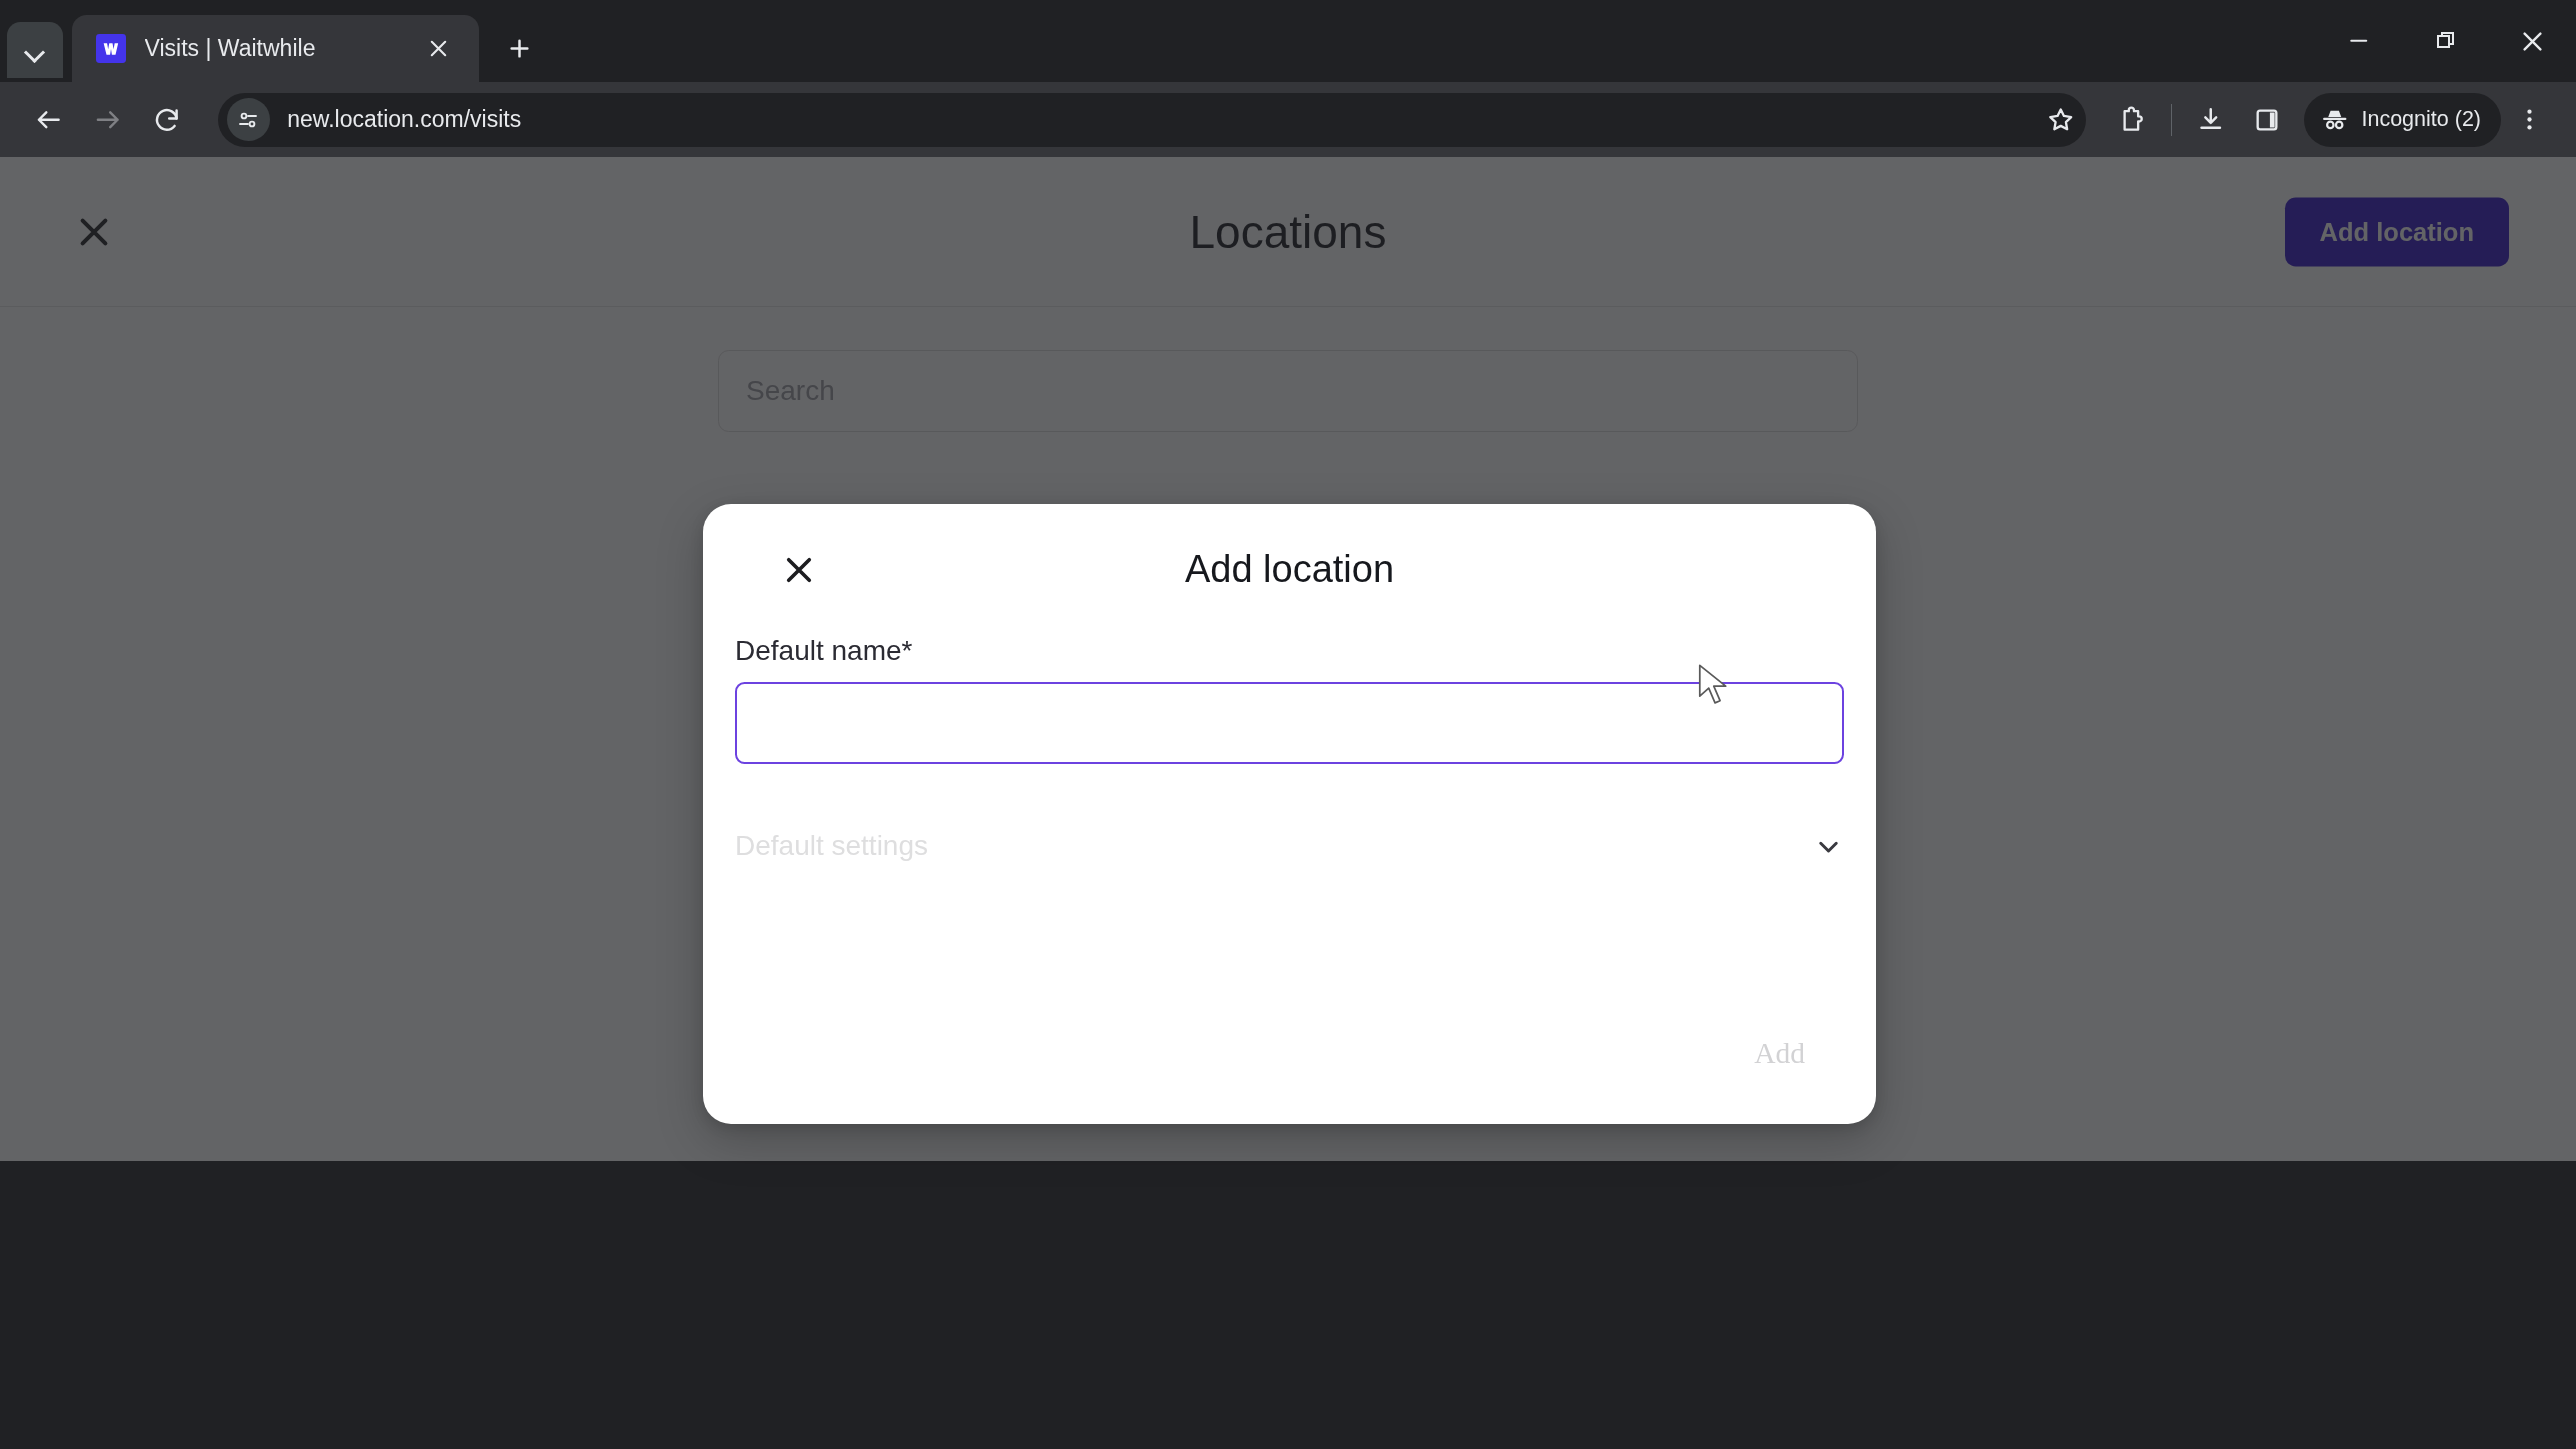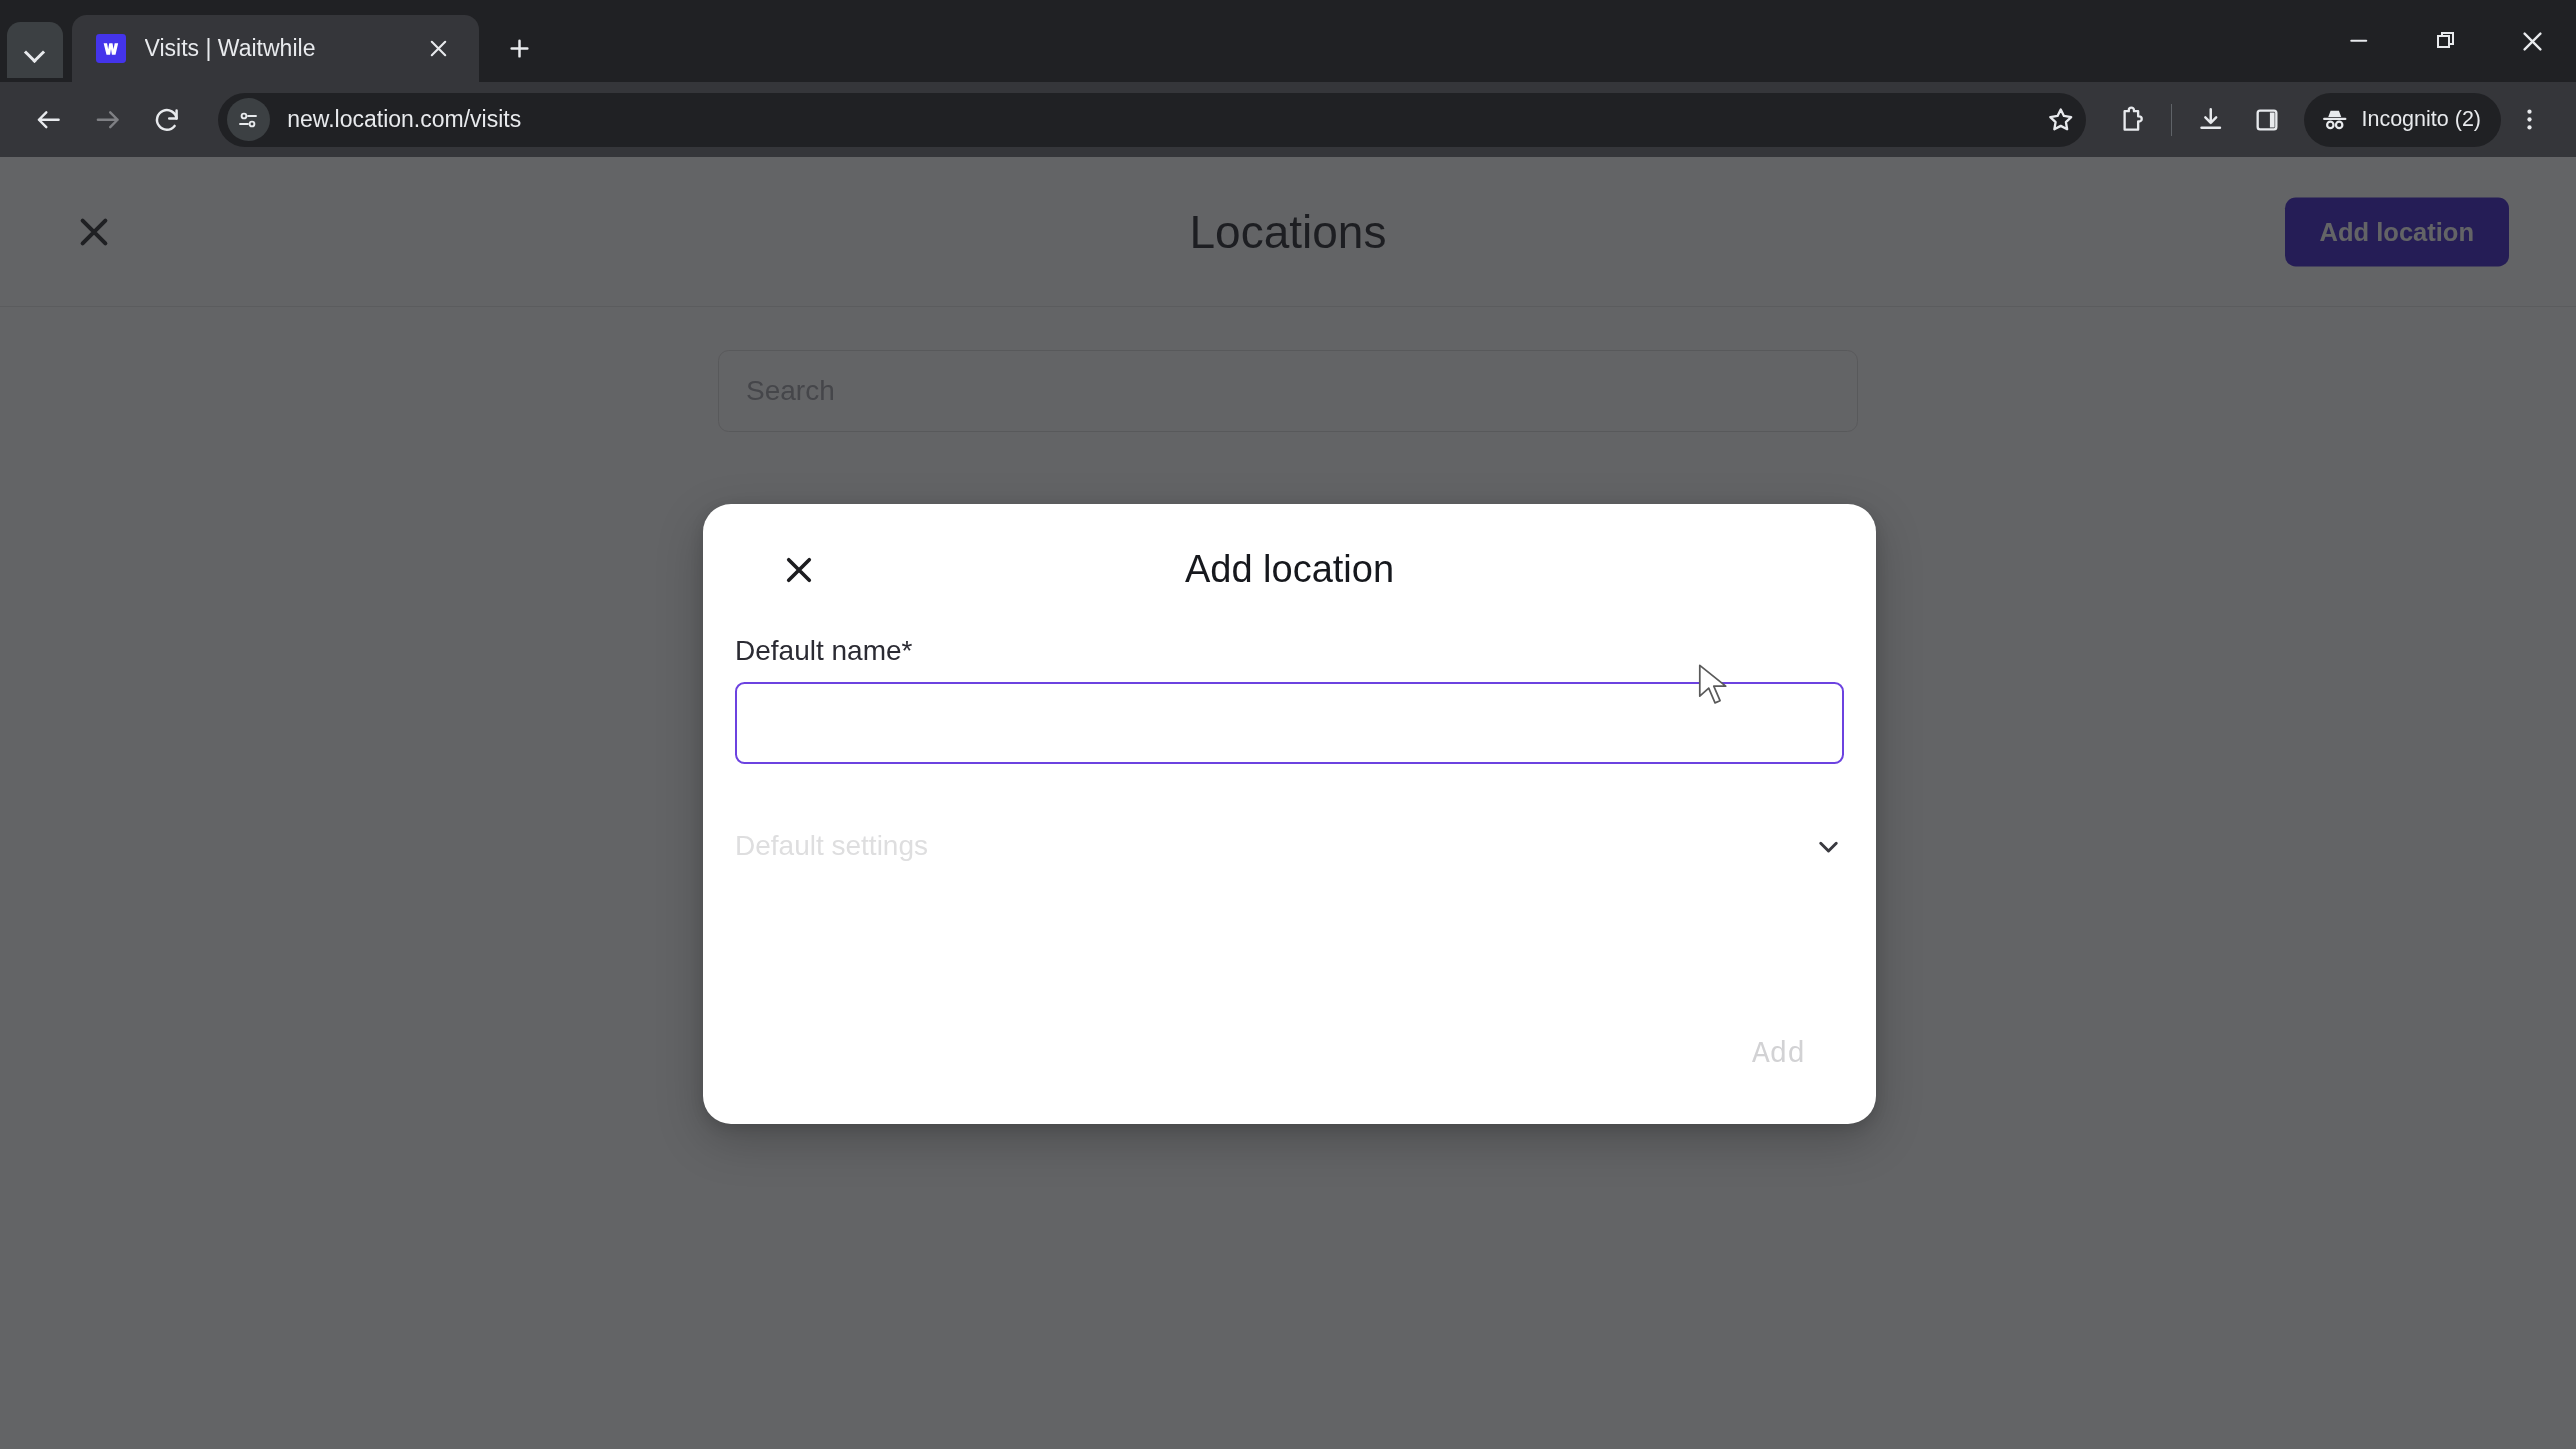--- a/index.html
+++ b/index.html
@@ -175,21 +175,21 @@
     color: #e8eaed;
     font-size: 21.5px;
     margin-left: 12px;
     white-space: nowrap;
   }
 
   
   .page {
     position: absolute;
     left: 0; top: 157px;
-    width: 2576px; height: 1292px;
+    width: 2576px; height: 1004px;
     background: #ffffff;
     overflow: hidden;
   }
   
   .dim { filter: opacity(0.30) grayscale(0.1); }
 
   .page-header {
     height: 150px;
     border-bottom: 1.3px solid #e6e6e6;
     display: flex;
@@ -360,21 +360,21 @@
     display: flex;
     align-items: center;
     justify-content: flex-end;
     padding-right: 59px;
   }
   .add-btn {
     background: transparent;
     border: none;
     color: #d2d2d4;
     font-size: 29.5px;
-    font-family: Liberation Mono, monospace;
+    font-family: Liberation Serif, serif;
     cursor: default;
     padding: 9.4px 12px;
   }
 
   
   .cursor {
     position: absolute;
     left: 1696px; top: 663px;
     width: 39px; height: 44px;
     pointer-events: none;

